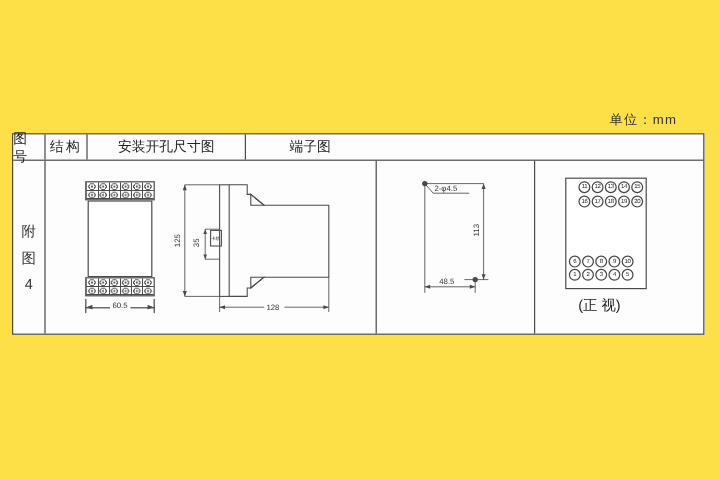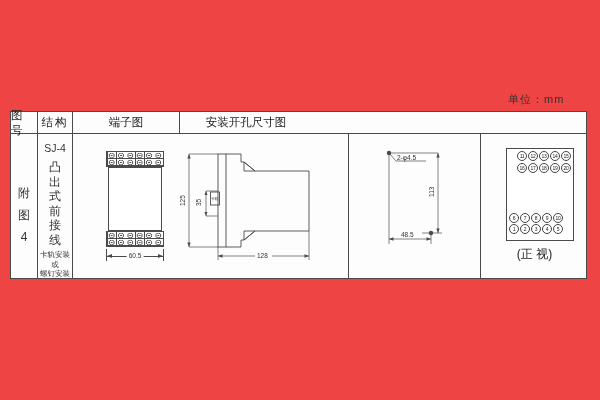--- a/index.html
+++ b/index.html
@@ -1,18 +1,18 @@
 <!DOCTYPE html>
 <html><head>
 <meta charset="utf-8">
 <style>
   * { margin:0; padding:0; box-sizing:border-box; }
   html,body { background:#ffffff; }
   .screen {
-    position:relative; width:600px; height:400px; background:#ef4444;
+    position:relative; width:600px; height:400px; background:#fde047;
     font-family:"Liberation Sans", sans-serif; color:#333; overflow:hidden;padding-left:48px;
   }
   .unit-label { position:absolute; left:508px; top:92px; font-size:11px; letter-spacing:1px; color:#333; }
 
   
   .dtable { position:absolute; left:10px; top:111px; width:577px; height:168px; border:1px solid #4a4a4a; background:#fdfdfd; }
   .thead { position:absolute; top:0; left:0; right:0; height:22px; border-bottom:1px solid #4a4a4a; display:flex; }
   .tbody { position:absolute; top:22px; left:0; right:0; bottom:0; display:flex; }
   .th, .td { border-right:1px solid #4a4a4a; position:relative; }
   .th:last-child, .td:last-child { border-right:none; }
@@ -80,50 +80,34 @@
 
 <div class="screen">
 
   <div class="unit-label">单位：mm</div>
 
   <div class="dtable">
 
     <div class="thead">
       <div class="th c1 ls2">图号</div>
       <div class="th c2 ls2">结构</div>
+      <div class="th c4">安装开孔尺寸图</div>
       <div class="th c5">端子图</div>
-      <div class="th c4">安装开孔尺寸图</div>
     </div>
 
     <div class="tbody">
 
       <div class="td c1">
         <div class="figstack">
           <span>附</span>
           <span>图</span>
           <span>4</span>
         </div>
       </div>
 
-      <div class="td c2">
-        <div class="model">SJ-4</div>
-        <div class="vchars">
-          <span>凸</span>
-          <span>出</span>
-          <span>式</span>
-          <span>前</span>
-          <span>接</span>
-          <span>线</span>
-        </div>
-        <div class="mountnote">
-          <span>卡轨安装</span>
-          <span>或</span>
-          <span>螺钉安装</span>
-        </div>
-      </div>
 
       <div class="td c3">
 
         <div class="fv">
           <div class="fv-strip"></div>
           <div class="fv-body"></div>
           <div class="fv-strip"></div>
           <div class="fv-dim">
             <div class="ext ext-l"></div>
               <div class="ext ext-r"></div>

